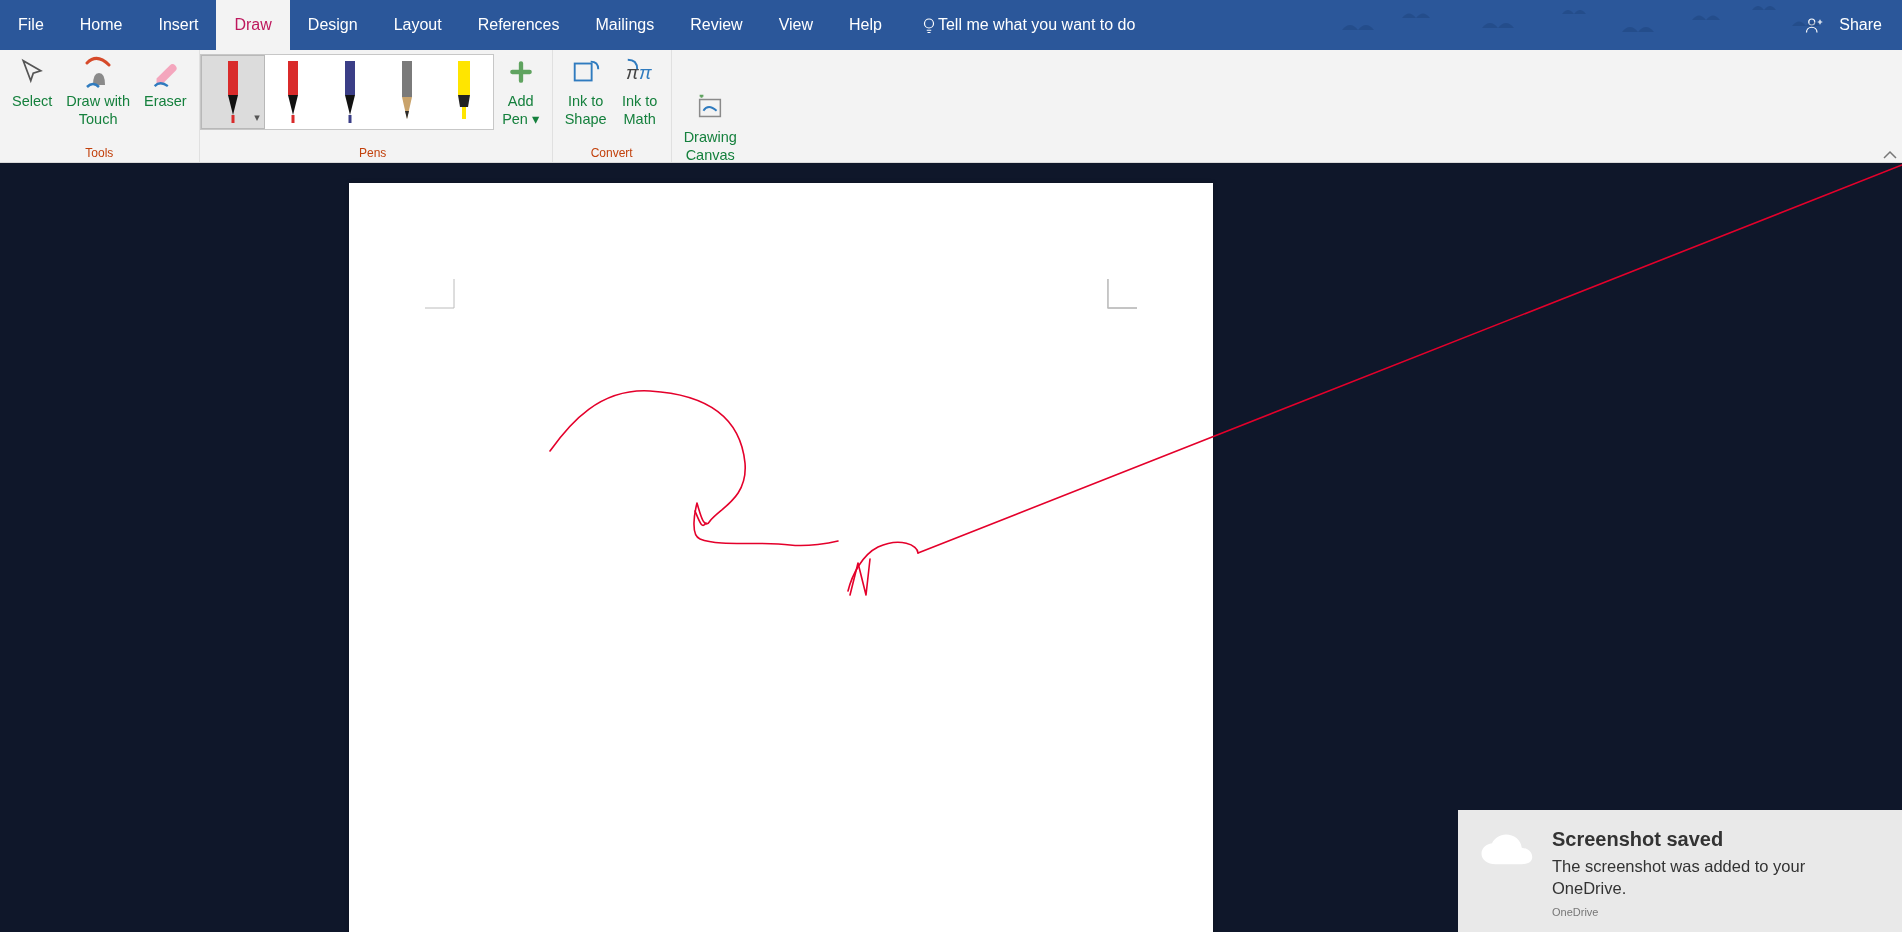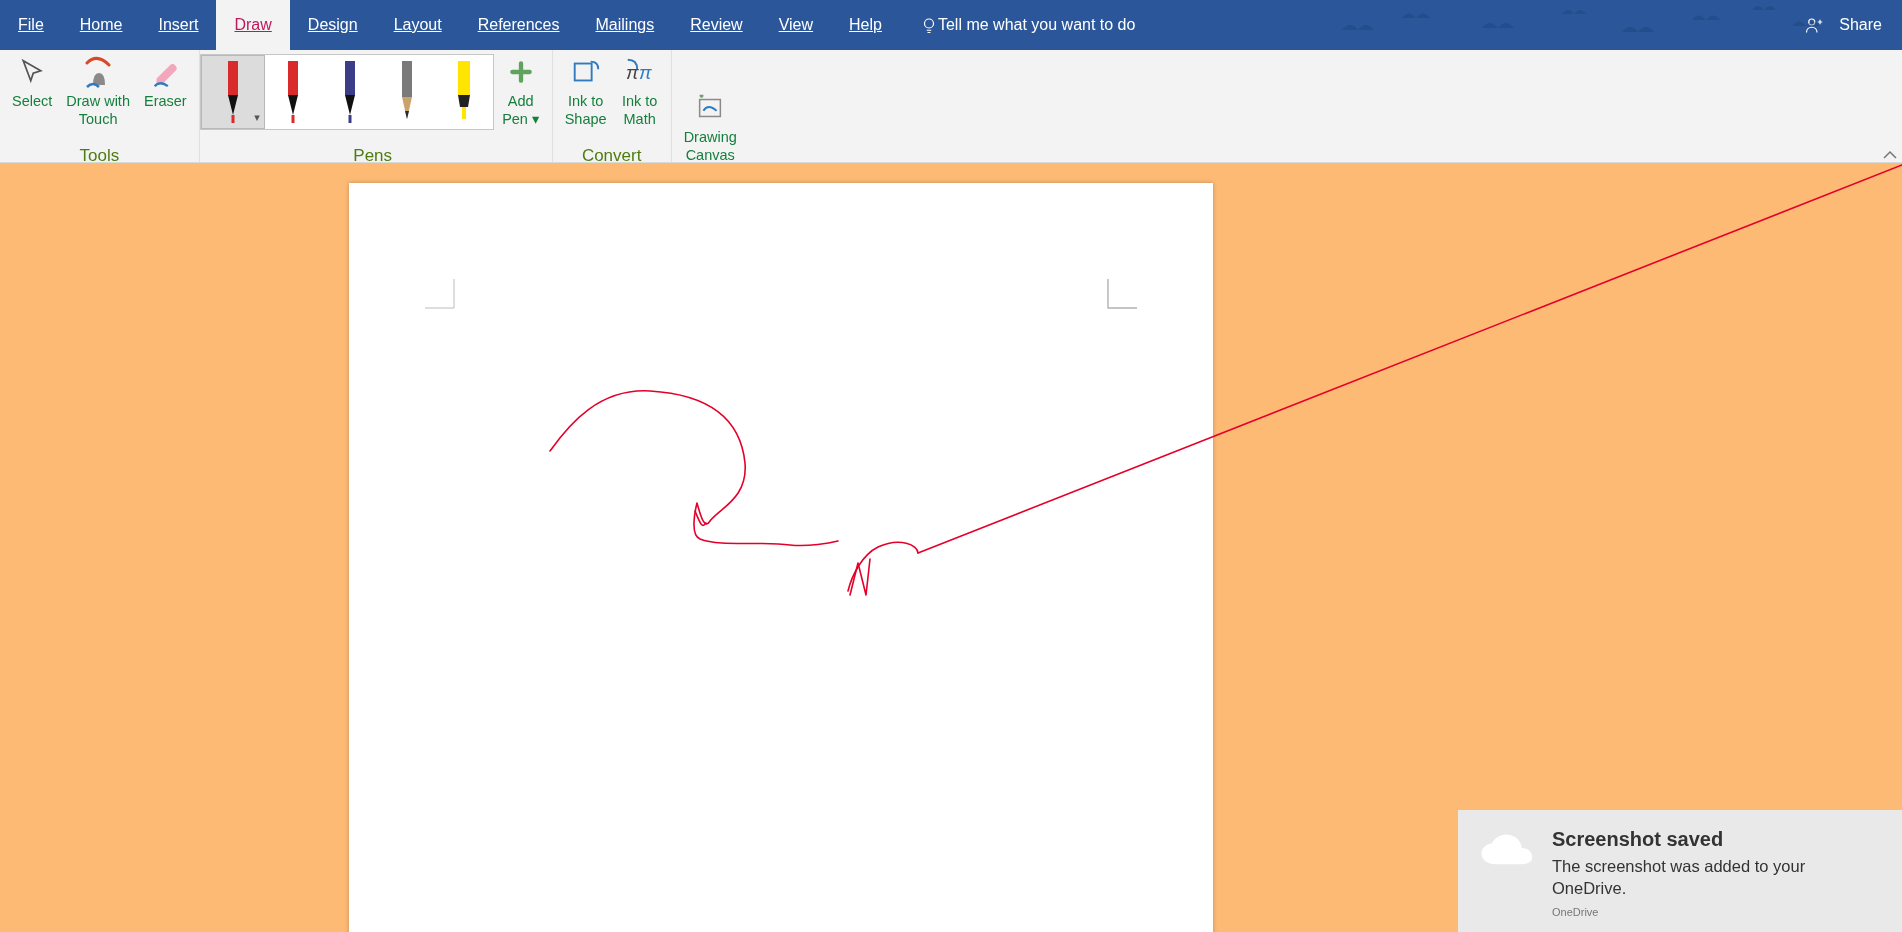--- a/index.html
+++ b/index.html
@@ -14,21 +14,20 @@
   color: #fff;
   font-size: 16px;
   position: relative;
 }
 .menubar .tab {
   height: 100%;
   display: flex;
   align-items: center;
   padding: 0 18px;
   cursor: pointer;
-  text-decoration: underline;
 }
 .menubar .tab.active {
   background: #f3f3f3;
   color: #be185d;
 }
 .tellme {
   display: flex;
   align-items: center;
   margin-left: 20px;
   font-size: 16px;
@@ -60,21 +59,21 @@
 }
 .group {
   display: flex;
   flex-direction: column;
   align-items: center;
   border-right: 1px solid #e0e0e0;
   padding: 2px 6px 0 6px;
 }
 .group:last-child { border-right: none; margin-top: 36px; }
 .group .buttons { display: flex; align-items: flex-start; gap: 2px; }
-.group .glabel { font-size: 17px; color: #4d7c0f; padding: 4px 0 3px 0; }
+.group .glabel { font-size: 12px; color: #c2410c; padding: 4px 0 3px 0; }
 
 .rbtn {
   display: flex;
   flex-direction: column;
   align-items: center;
   justify-content: flex-start;
   padding: 3px 6px 0 6px;
   min-width: 50px;
   height: 90px;
   cursor: pointer;
@@ -101,21 +100,21 @@
 .pen.selected { background: #dcdcdc; border: 1px solid #b8b8b8; width: 64px; position: relative; }
 .pen.selected .caret {
   position: absolute; right: 4px; bottom: 4px; font-size: 11px; color: #555;
 }
 .pen svg { width: 28px; height: 66px; }
 
 
 .workspace {
   position: absolute;
   top: 163px; bottom: 0; left: 0; right: 0;
-  background: #fdba74;
+  background: #0f172a;
   overflow: hidden;
 }
 .page {
   position: absolute;
   top: 20px;
   left: 349px;
   width: 864px;
   height: 780px;
   background: #fff;
   box-shadow: 0 0 4px rgba(0,0,0,.25);

